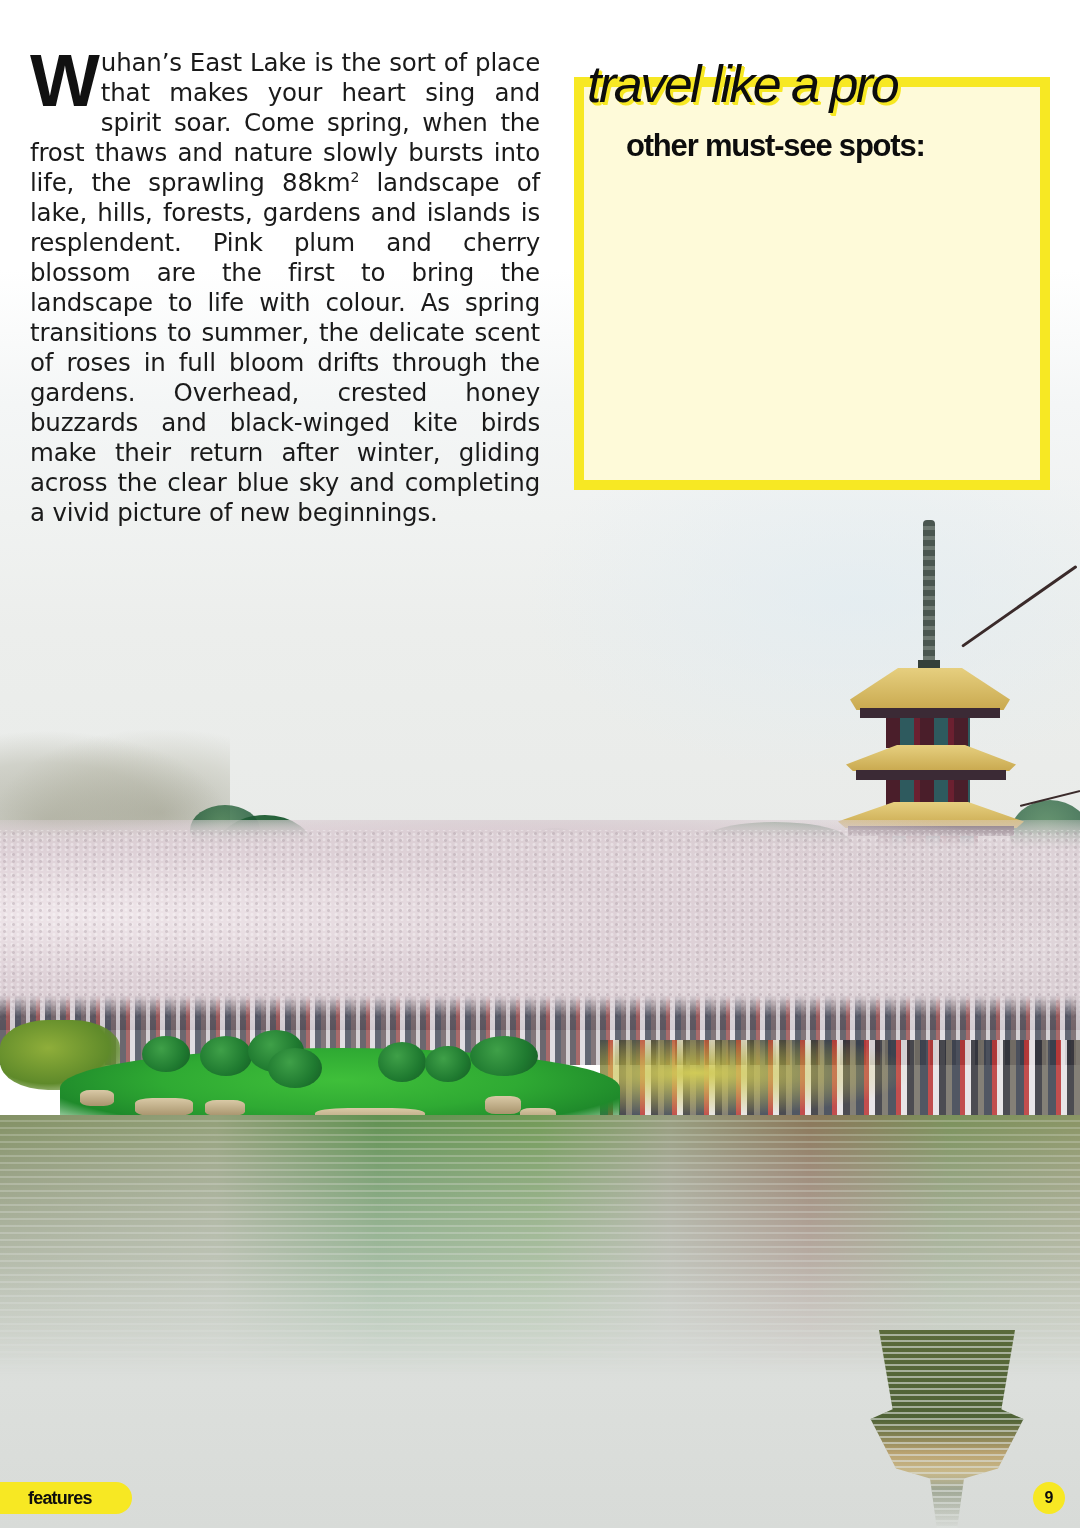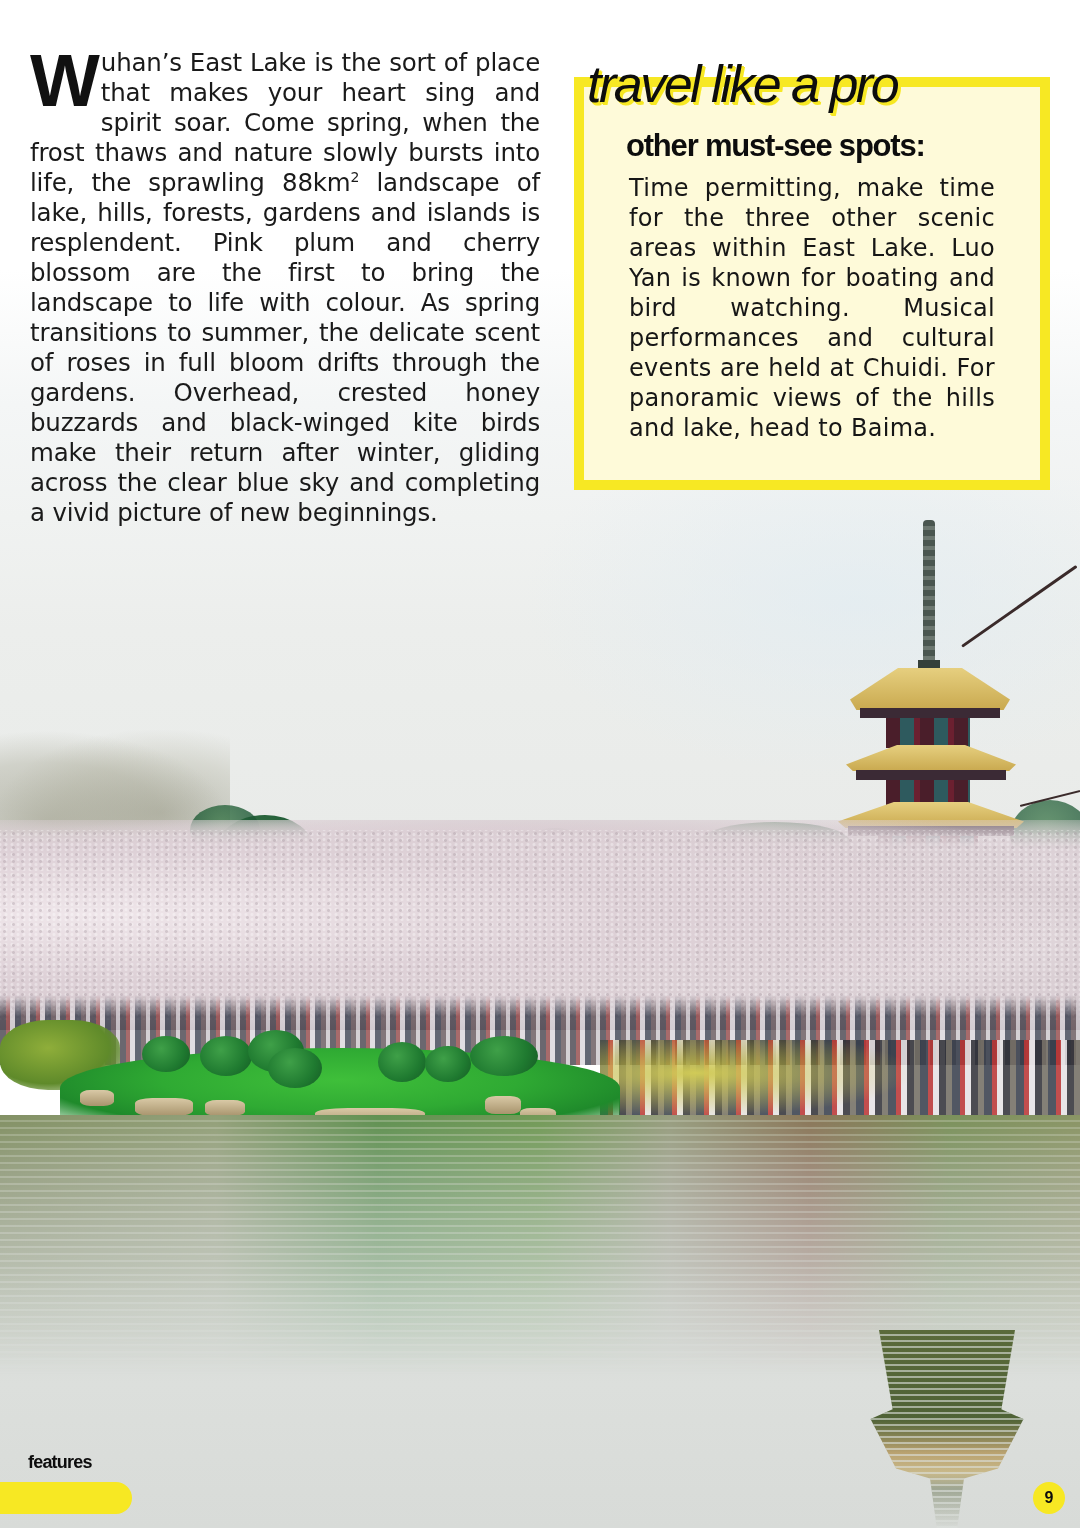--- a/index.html
+++ b/index.html
@@ -164,21 +164,21 @@
     font-family: "DejaVu Sans", sans-serif; font-size: 24px; line-height: 30px;
     color: #161616; text-align: justify; letter-spacing: 0.3px;
   }
 
   
   .section-tab {
     position: absolute; left: 0; top: 1482px; width: 132px; height: 32px;
     background: #f7e823; border-radius: 0 16px 16px 0;
   }
   .section-label {
-    position: absolute; left: 28px; top: 1448px; margin: 0;
+    position: absolute; left: 28px; top: 1484px; margin: 0;
     font-family: "Liberation Sans", sans-serif; font-weight: 700; font-size: 18px; line-height: 28px;
     color: #0d0d0d; letter-spacing: -0.8px;
   }
   .page-num {
     position: absolute; left: 1033px; top: 1482px; width: 32px; height: 32px; border-radius: 50%;
     background: #f7e823; text-align: center;
     font-family: "Liberation Sans", sans-serif; font-weight: 700; font-size: 16px; line-height: 32px; color: #0d0d0d;
   }
 </style>
 </head>
@@ -239,18 +239,17 @@
     <div class="pagoda-reflect"></div>
   </div>
 
   <div class="article">
     <p><span class="dropcap">W</span><span>uhan’s East Lake is the sort of place that makes your heart sing and spirit soar. Come spring, when the frost thaws and nature slowly bursts into life, the sprawling 88km</span><span class="sup">2</span><span> landscape of lake, hills, forests, gardens and islands is resplendent. Pink plum and cherry blossom are the first to bring the landscape to life with colour. As spring transitions to summer, the delicate scent of roses in full bloom drifts through the gardens. Overhead, crested honey buzzards and black-winged kite birds make their return after winter, gliding across the clear blue sky and completing a vivid picture of new beginnings.</span></p>
   </div>
 
   <div class="tipbox"></div>
   <h2 class="tip-title">travel like a pro</h2>
   <h3 class="tip-subtitle">other must-see spots:</h3>
-  <p class="tip-body">Time permitting, make time for the three other scenic areas within East Lake. Luo Yan is known for boating and bird watching. Musical performances and cultural events are held at Chuidi. For panoramic views of the hills and lake, head to Baima.</p>
 
   <div class="section-tab"></div>
   <p class="section-label">features</p>
   <div class="page-num">9</div>
 </div>
 
 </body></html>

